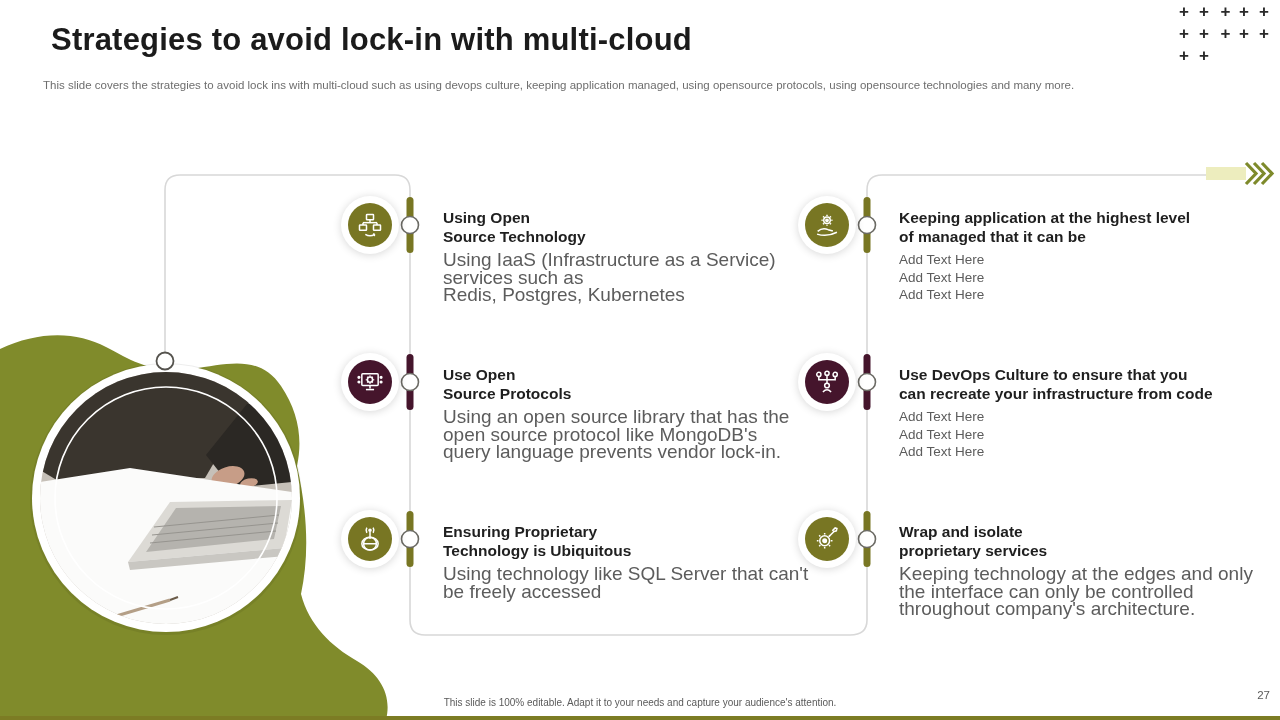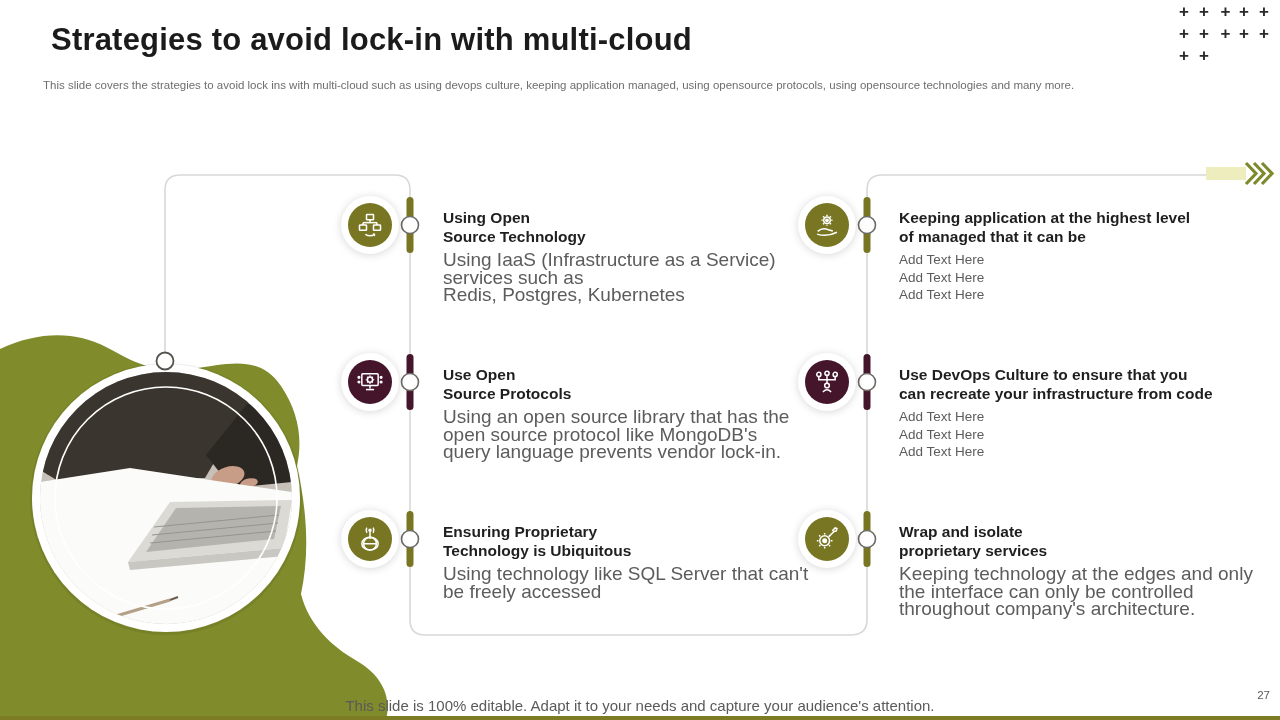--- a/index.html
+++ b/index.html
@@ -31,21 +31,21 @@
 
   .heading { position:absolute; top:5px; font-size:15.5px; font-weight:bold; color:#1f1f1f;
              line-height:19px; white-space:pre-line; }
   .body-text { position:absolute; top:48px; font-size:19px; color:#5c5c5c;
                line-height:17.5px; white-space:pre-line; }
   .addtext { position:absolute; top:48px; font-size:13.5px; color:#5c5c5c; line-height:17.5px; }
   .addtext div { cursor:pointer; }
   .tx-l { left:443px; } .tx-r { left:899px; }
 
   .footer { position:absolute; left:0; top:697px; width:1280px; text-align:center;
-            font-size:15px; color:#5a5a5a; z-index:2; }
+            font-size:10px; color:#5a5a5a; z-index:2; }
   .page-num { position:absolute; left:1240px; top:689px; width:30px; text-align:right;
               font-size:11.5px; color:#5a5a5a; z-index:2; }
   .bottom-bar { position:absolute; left:0; bottom:0; width:1280px; height:4px;
                 background:#7c7c24; z-index:1; }
 </style>
 </head>
 <body>
 
 <div class="slide">
 

